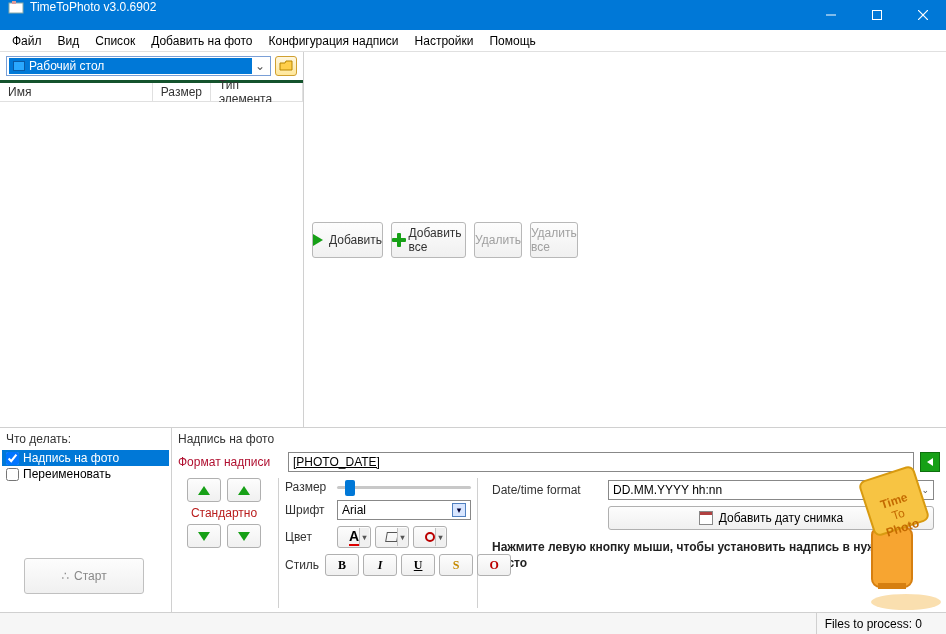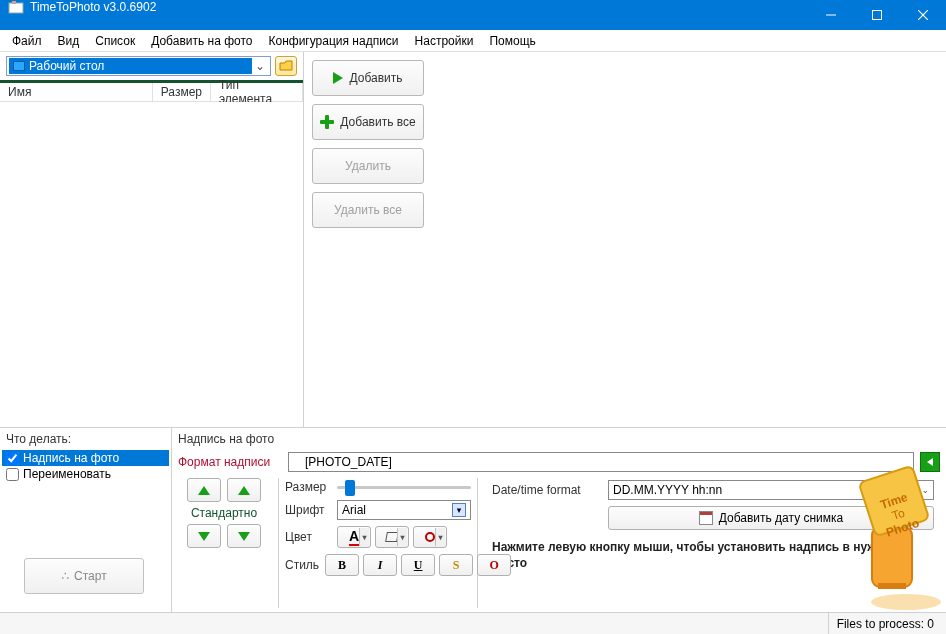--- a/index.html
+++ b/index.html
@@ -28,21 +28,21 @@
 .folder-open { width: 22px; height: 20px; border: 1px solid #d0a030; border-radius: 3px; display: flex; align-items: center; justify-content: center; background: linear-gradient(#fff7e0,#ffe79a); }
 
 .list-headers { display: flex; border-top: 3px solid #14532d; border-bottom: 1px solid #e0e0e0; height: 22px; align-items: center; }
 .list-headers .col { padding: 0 8px; border-right: 1px solid #e0e0e0; height: 100%; display: flex; align-items: center; color: #333; }
 .list-headers .col.name { flex: 1; }
 .list-headers .col.size { width: 58px; justify-content: flex-end; }
 .list-headers .col.type { width: 92px; }
 .list-body { flex: 1; background: #fff; }
 
 
-.mid-panel { width: 128px; padding: 8px; display: flex; flex-direction: column; gap: 8px; }
+.mid-panel { width: 128px; padding: 8px; display: flex; flex-direction: row; gap: 8px; align-items: center; }
 .mid-btn { height: 36px; border: 1px solid #b8b8b8; border-radius: 3px; background: linear-gradient(#fdfdfd,#f0f0f0); display: flex; align-items: center; justify-content: center; gap: 6px; color: #333; }
 .mid-btn.disabled { color: #a0a0a0; }
 .arrow-right { width: 0; height: 0; border-top: 6px solid transparent; border-bottom: 6px solid transparent; border-left: 10px solid #16a016; }
 .plus { width: 14px; height: 14px; position: relative; }
 .plus::before, .plus::after { content: ""; position: absolute; background: #16a016; }
 .plus::before { left: 5px; top: 0; width: 4px; height: 14px; border-radius: 1px; }
 .plus::after { top: 5px; left: 0; height: 4px; width: 14px; border-radius: 1px; }
 
 
 .right-panel { flex: 1; display: flex; flex-direction: column; padding: 4px 4px 4px 0; gap: 4px; }
@@ -60,30 +60,30 @@
 .chk-row input { width: 13px; height: 13px; }
 .chk-row.sel { background: #0078d7; color: #fff; padding: 1px 4px; margin: 0 -4px; }
 .start-btn { position: absolute; left: 24px; top: 130px; width: 120px; height: 36px; border: 1px solid #c0c0c0; border-radius: 3px; background: linear-gradient(#fdfdfd,#f0f0f0); color: #888; display: flex; align-items: center; justify-content: center; gap: 6px; }
 .dots { letter-spacing: -1px; }
 
 
 .col-caption { flex: 1; padding: 4px 6px; position: relative; display: flex; flex-direction: column; }
 .caption-head { color: #333; margin-bottom: 6px; }
 .fmt-row { display: flex; align-items: center; gap: 6px; margin-bottom: 6px; }
 .fmt-label { color: #b01030; font-weight: normal; width: 104px; }
-.fmt-input { flex: 1; height: 20px; border: 1px solid #888; padding: 0 16px; background: #fff; }
+.fmt-input { flex: 1; height: 20px; border: 1px solid #888; padding: 0 4px; background: #fff; text-decoration: underline; }
 .fmt-go { width: 20px; height: 20px; background: #16a016; color: #fff; display: flex; align-items: center; justify-content: center; border: 1px solid #0d700d; }
 
 .props-row { display: flex; gap: 8px; flex: 1; }
 .arrow-col { width: 92px; display: flex; flex-direction: column; align-items: center; gap: 4px; }
 .arrow-pair { display: flex; gap: 6px; }
 .arbtn { width: 34px; height: 24px; border: 1px solid #b0b0b0; border-radius: 3px; background: linear-gradient(#fdfdfd,#f0f0f0); display: flex; align-items: center; justify-content: center; }
 .tri-up { width: 0; height: 0; border-left: 6px solid transparent; border-right: 6px solid transparent; border-bottom: 9px solid #16a016; }
 .tri-down { width: 0; height: 0; border-left: 6px solid transparent; border-right: 6px solid transparent; border-top: 9px solid #16a016; }
-.standard-label { color: #14532d; }
+.standard-label { color: #b91c1c; }
 
 .style-col { width: 200px; display: flex; flex-direction: column; gap: 6px; border-left: 1px solid #d0d0d0; border-right: 1px solid #d0d0d0; padding: 2px 6px; }
 .style-row { display: flex; align-items: center; gap: 6px; }
 .style-row .lbl { width: 46px; color: #333; }
 .slider-track { flex: 1; height: 3px; background: #c8c8c8; position: relative; border-radius: 2px; }
 .slider-thumb { position: absolute; left: 8px; top: -6px; width: 10px; height: 16px; background: #0078d7; border-radius: 2px; }
 .font-combo { flex: 1; height: 20px; border: 1px solid #888; display: flex; align-items: center; padding: 0 4px; background: #fff; justify-content: space-between; }
 .font-combo .dd2 { width: 14px; height: 14px; background: #d8e6ff; border: 1px solid #5080c0; color: #003; display: flex; align-items: center; justify-content: center; font-size: 9px; }
 .tiny-btns { display: flex; gap: 4px; }
 .tiny-btn { width: 34px; height: 22px; border: 1px solid #b0b0b0; border-radius: 3px; background: linear-gradient(#fdfdfd,#f0f0f0); display: flex; align-items: center; justify-content: center; gap: 2px; font-weight: bold; position: relative; }
@@ -97,21 +97,21 @@
 .date-row .lbl { width: 110px; color: #333; }
 .date-combo { flex: 1; height: 20px; border: 1px solid #888; padding: 0 4px; background: #fff; display: flex; align-items: center; justify-content: space-between; }
 .add-date-btn { margin-left: 116px; height: 24px; border: 1px solid #b0b0b0; border-radius: 3px; background: linear-gradient(#fdfdfd,#f0f0f0); display: flex; align-items: center; justify-content: center; gap: 6px; padding: 0 10px; }
 .cal-icon { width: 14px; height: 14px; border: 1px solid #888; background: #fff; position: relative; }
 .cal-icon::before { content: ""; position: absolute; left: 0; right: 0; top: 0; height: 3px; background: #b04040; }
 .hint-text { color: #222; font-weight: bold; margin-top: 4px; line-height: 1.3; }
 
 .stamp-img { position: absolute; right: 0; bottom: 0; width: 110px; height: 155px; pointer-events: none; }
 
 
-.statusbar { height: 22px; border-top: 1px solid #d0d0d0; display: flex; align-items: center; justify-content: flex-end; padding: 0 4px; background: #f6f6f6; }
+.statusbar { height: 22px; border-top: 1px solid #d0d0d0; display: flex; align-items: center; justify-content: flex-end; padding: 0 16px; background: #f6f6f6; }
 .status-cell { border-left: 1px solid #d0d0d0; padding: 0 8px; height: 100%; display: flex; align-items: center; }
 
 svg.stamp { width: 100%; height: 100%; }
 </style>
 </head>
 <body>
 
 <div class="titlebar">
   <span class="app-icon">
     <svg width="16" height="16">

